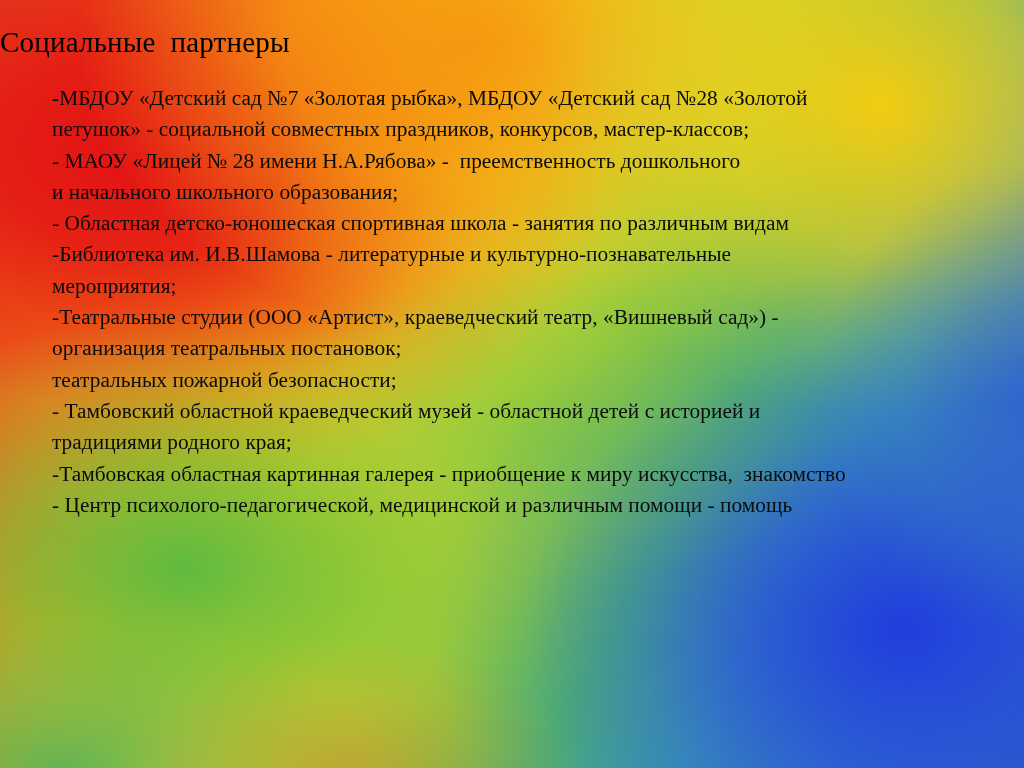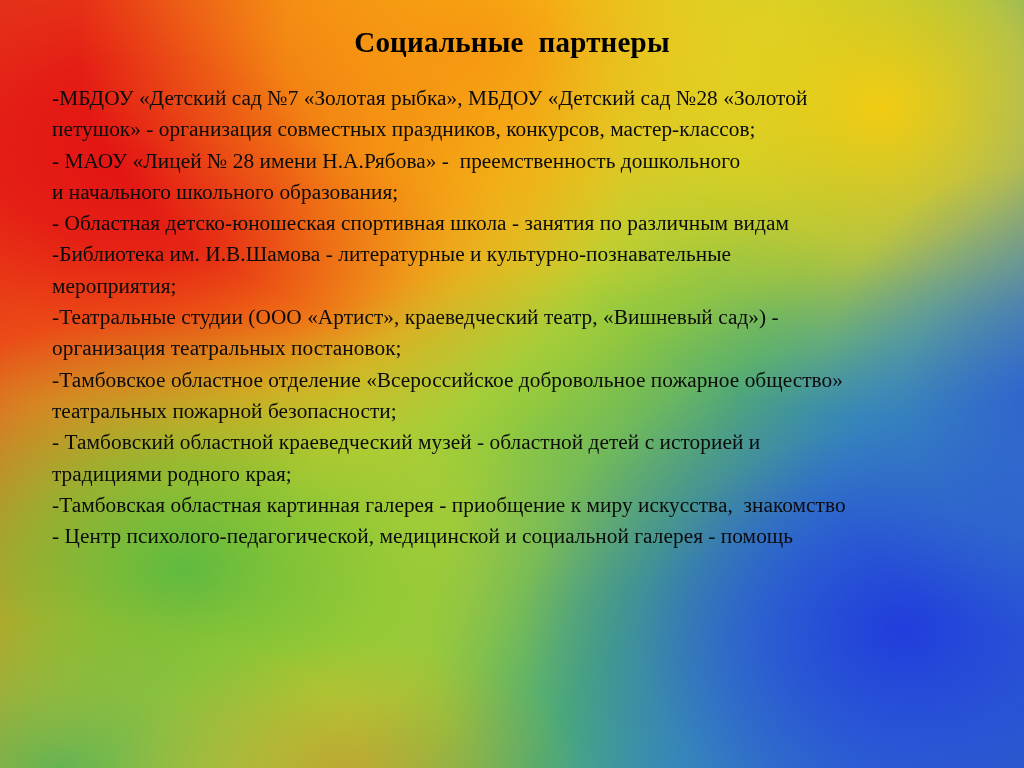--- a/index.html
+++ b/index.html
@@ -129,23 +129,22 @@
     z-index: 5;
     width: 100%;
     height: 100%;
   }
 
   .slide-title {
     position: absolute;
     top: 26px;
     left: 0;
     width: 100%;
-    text-align: center;
     font-size: 29px;
-    font-weight: bold;
+    font-weight: normal;
     color: #000000;
     letter-spacing: 0.2px;
     white-space: pre;
   }
 
   .body-block {
     position: absolute;
     top: 83px;
     left: 34px;
     width: 962px;
@@ -175,30 +174,29 @@
   <div class="bg-layer bg-blue2"></div>
   <div class="bg-layer bg-bottomleft"></div>
   <div class="bg-layer bg-bottomorange"></div>
 
   <div class="content">
 
     <div class="slide-title">Социальные  партнеры</div>
 
     <div class="body-block">
       <div class="body-line">-МБДОУ «Детский сад №7 «Золотая рыбка», МБДОУ «Детский сад №28 «Золотой</div>
-      <div class="body-line">петушок» - организация совместных праздников, конкурсов, мастер-классов;</div>
+      <div class="body-line">петушок» - социальной совместных праздников, конкурсов, мастер-классов;</div>
       <div class="body-line">- МАОУ «Лицей № 28 имени Н.А.Рябова» -  преемственность дошкольного</div>
       <div class="body-line">и начального школьного образования;</div>
       <div class="body-line">- Областная детско-юношеская спортивная школа - занятия по различным видам</div>
       <div class="body-line">-Библиотека им. И.В.Шамова - литературные и культурно-познавательные</div>
       <div class="body-line">мероприятия;</div>
       <div class="body-line">-Театральные студии (ООО «Артист», краеведческий театр, «Вишневый сад») -</div>
       <div class="body-line">организация театральных постановок;</div>
-      <div class="body-line">-Тамбовское областное отделение «Всероссийское добровольное пожарное общество»</div>
       <div class="body-line">театральных пожарной безопасности;</div>
       <div class="body-line">- Тамбовский областной краеведческий музей - областной детей с историей и</div>
       <div class="body-line">традициями родного края;</div>
       <div class="body-line">-Тамбовская областная картинная галерея - приобщение к миру искусства,  знакомство</div>
-      <div class="body-line">- Центр психолого-педагогической, медицинской и социальной галерея - помощь</div>
+      <div class="body-line">- Центр психолого-педагогической, медицинской и различным помощи - помощь</div>
     </div>
 
   </div>
 </div>
 
 </body></html>

